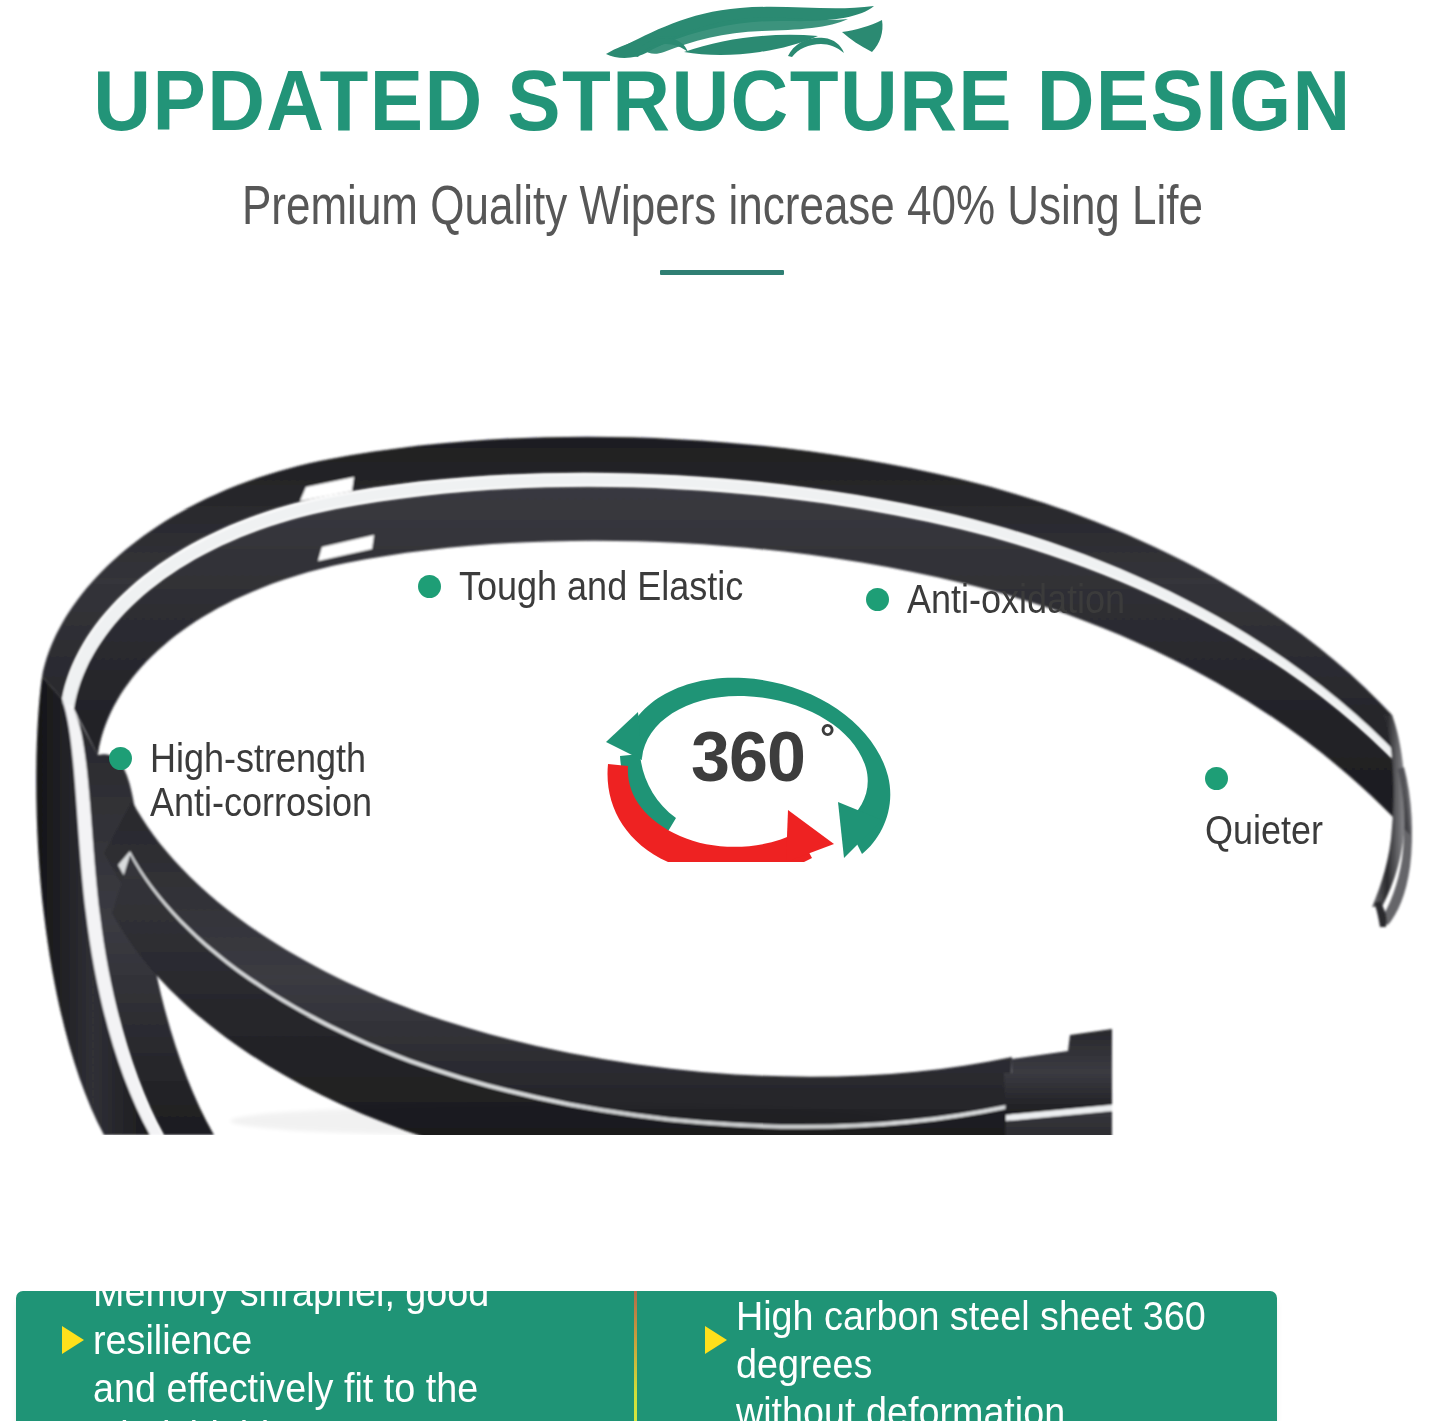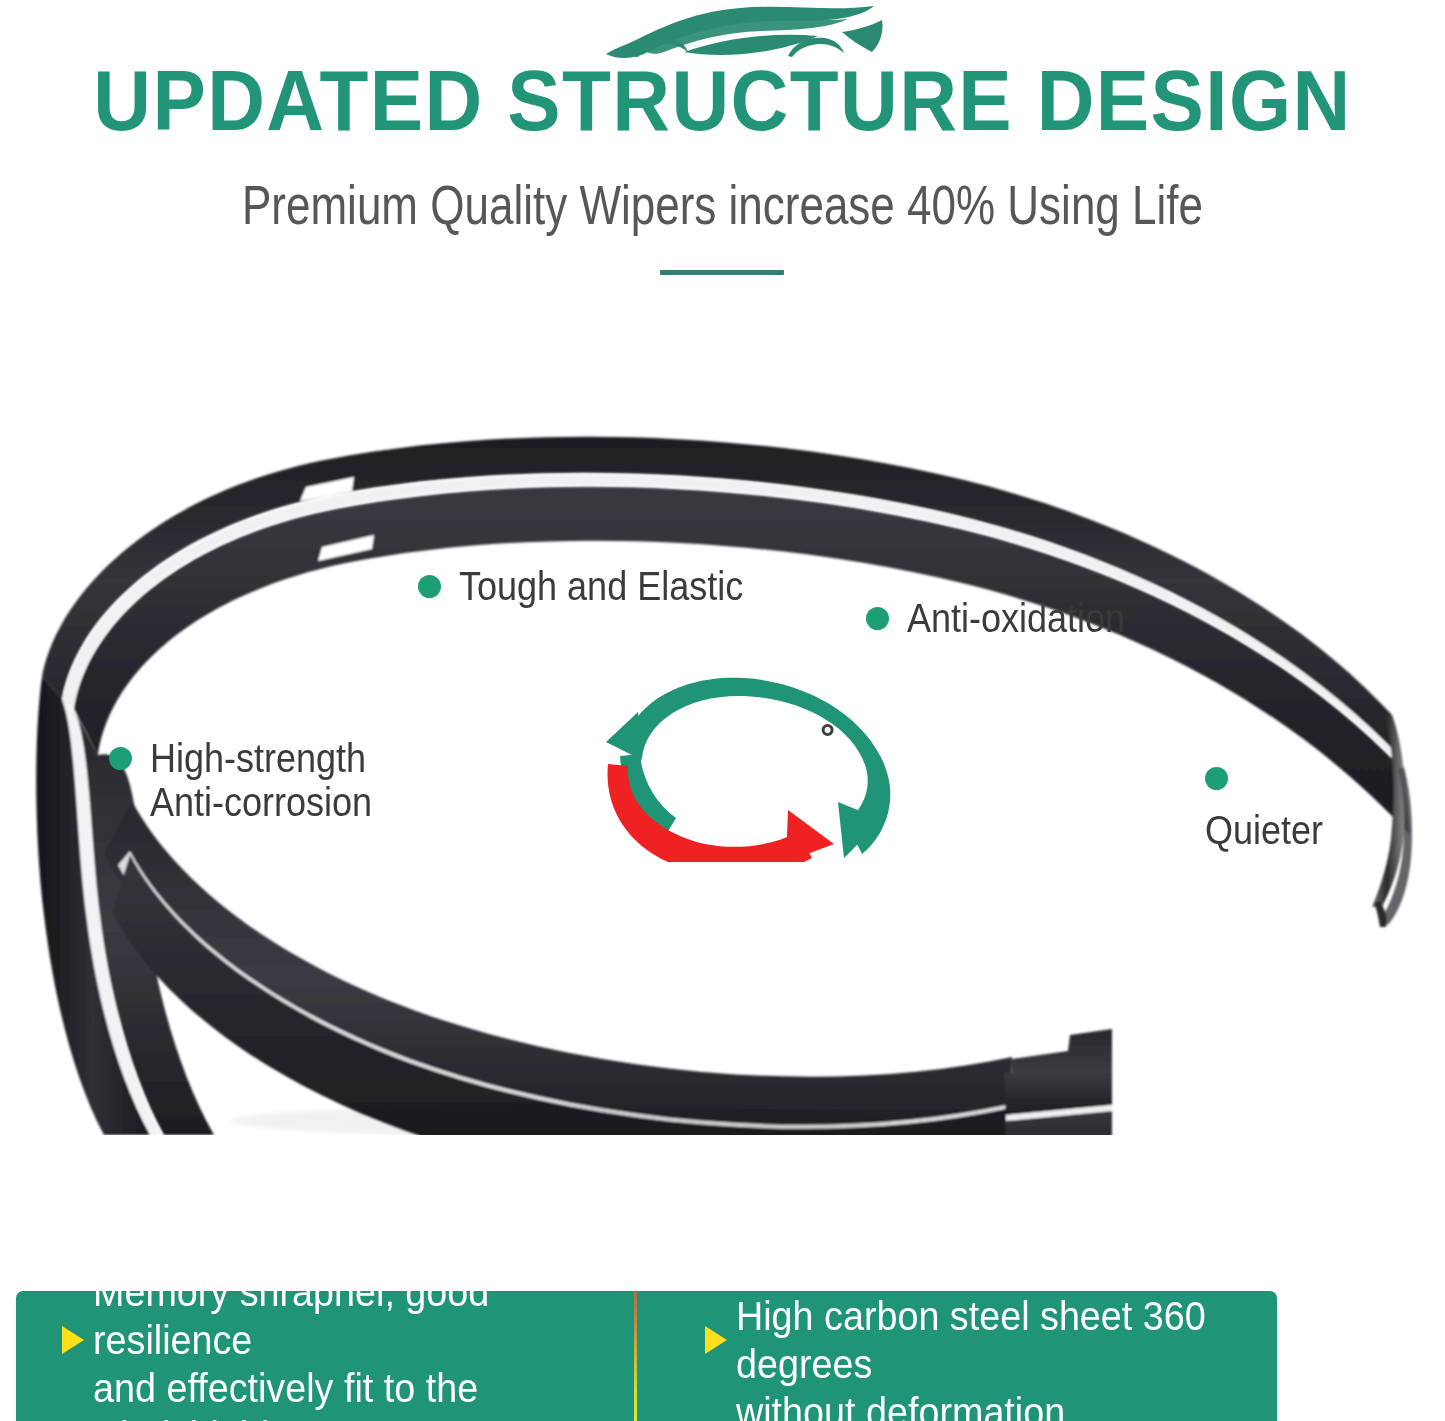--- a/index.html
+++ b/index.html
@@ -101,21 +101,21 @@
   .callout .txt {
     font-family: "Liberation Sans Narrow", "Liberation Sans", sans-serif;
     font-size: 40px;
     line-height: 44px;
     color: #3b3b3b;
     white-space: pre-line;
     transform: scaleX(0.90);
     transform-origin: 0 50%;
   }
   #callout-tough       { left: 418px; top: 564px; }
-  #callout-anti-ox     { left: 866px; top: 596px; }
+  #callout-anti-ox     { left: 866px; top: 577px; }
   #callout-highstr     { left: 109px; top: 736px; }
   #callout-quieter     { left: 1205px; top: 756px; flex-direction: column; }
 
   
   #badge-360 {
     position: absolute;
     left: 576px;
     top: 672px;
     width: 330px;
     height: 190px;
@@ -423,20 +423,21 @@
 
     <path d="M32 92
              C 28 132, 48 170, 92 190
              C 136 210, 196 208, 236 186
              L 222 160
              C 188 178, 140 180, 104 164
              C 68 148, 50 122, 52 94
              Z" fill="#ee2222"></path>
     <path d="M212 138 L 258 172 L 210 190 Z" fill="#ee2222"></path>
   </svg>
+  <div class="num">360</div>
   <div class="deg">°</div>
 </div>
 
 <div id="callout-tough" class="callout">
   <span class="dot"></span>
   <span class="txt">Tough and Elastic</span>
 </div>
 
 <div id="callout-anti-ox" class="callout">
   <span class="dot"></span>

